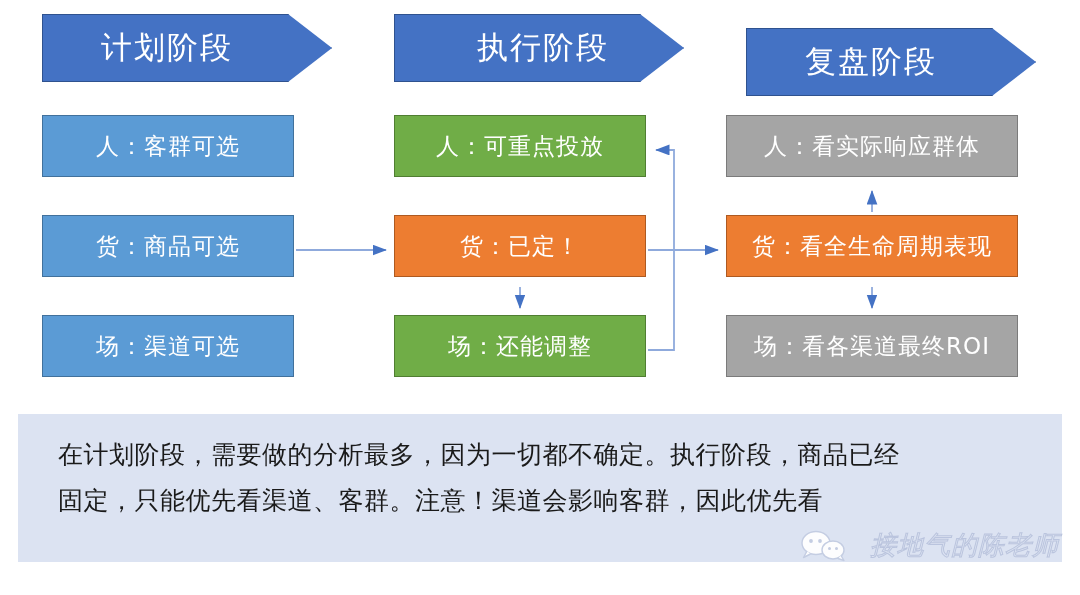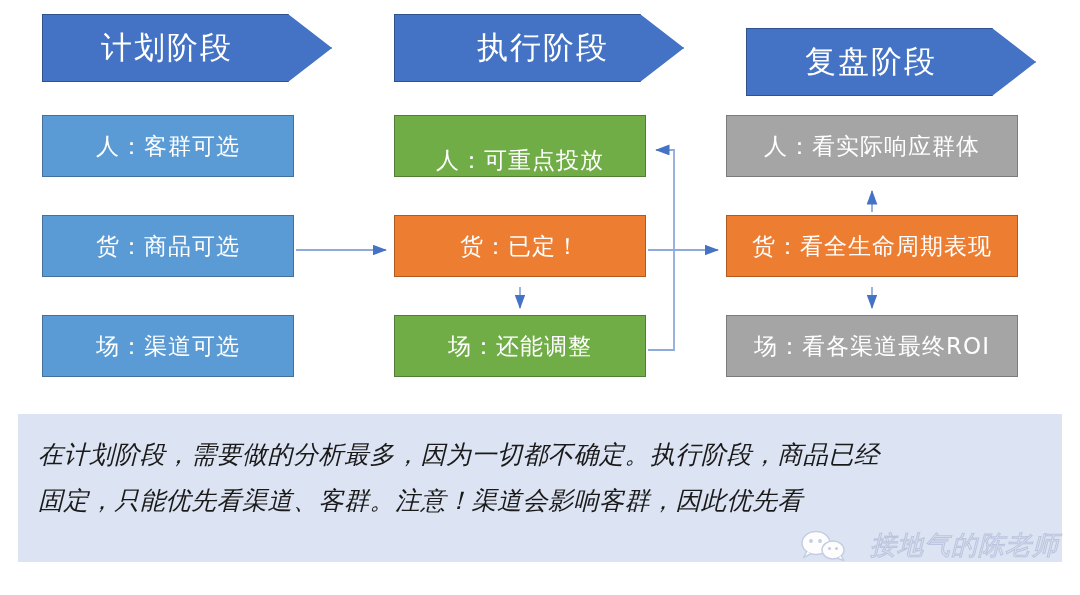--- a/index.html
+++ b/index.html
@@ -54,21 +54,21 @@
   .c-blue   { background: #5B9BD5; border-color: #41719C; }
   .c-green  { background: #70AD47; border-color: #507E32; }
   .c-orange { background: #ED7D31; border-color: #AE5A21; }
   .c-gray   { background: #A5A5A5; border-color: #7B7B7B; }
 
   
   #box-p-ren  { left: 42px;  top: 115px; }
   #box-p-huo  { left: 42px;  top: 215px; }
   #box-p-chang{ left: 42px;  top: 315px; }
   
-  #box-e-ren  { left: 394px; top: 115px; align-items: flex-end; }
+  #box-e-ren  { left: 394px; top: 115px; }
   #box-e-huo  { left: 394px; top: 215px; }
   #box-e-chang{ left: 394px; top: 315px; }
   
   #box-r-ren  { left: 726px; top: 115px; }
   #box-r-huo  { left: 726px; top: 215px; }
   #box-r-chang{ left: 726px; top: 315px; }
 
   
   #connectors {
     position: absolute;
@@ -78,22 +78,21 @@
   }
 
   
   #note-panel {
     position: absolute;
     left: 18px;
     top: 414px;
     width: 1044px;
     height: 148px;
     background: #DCE3F2;
-    padding: 18px 24px 0 20px;
-    font-style: italic;
+    padding: 18px 24px 0 40px;
   }
   .note-line {
     color: #1a1a1a;
     font-size: 25px;
     line-height: 46px;
     letter-spacing: 0.5px;
     white-space: nowrap;
   }
 
   

